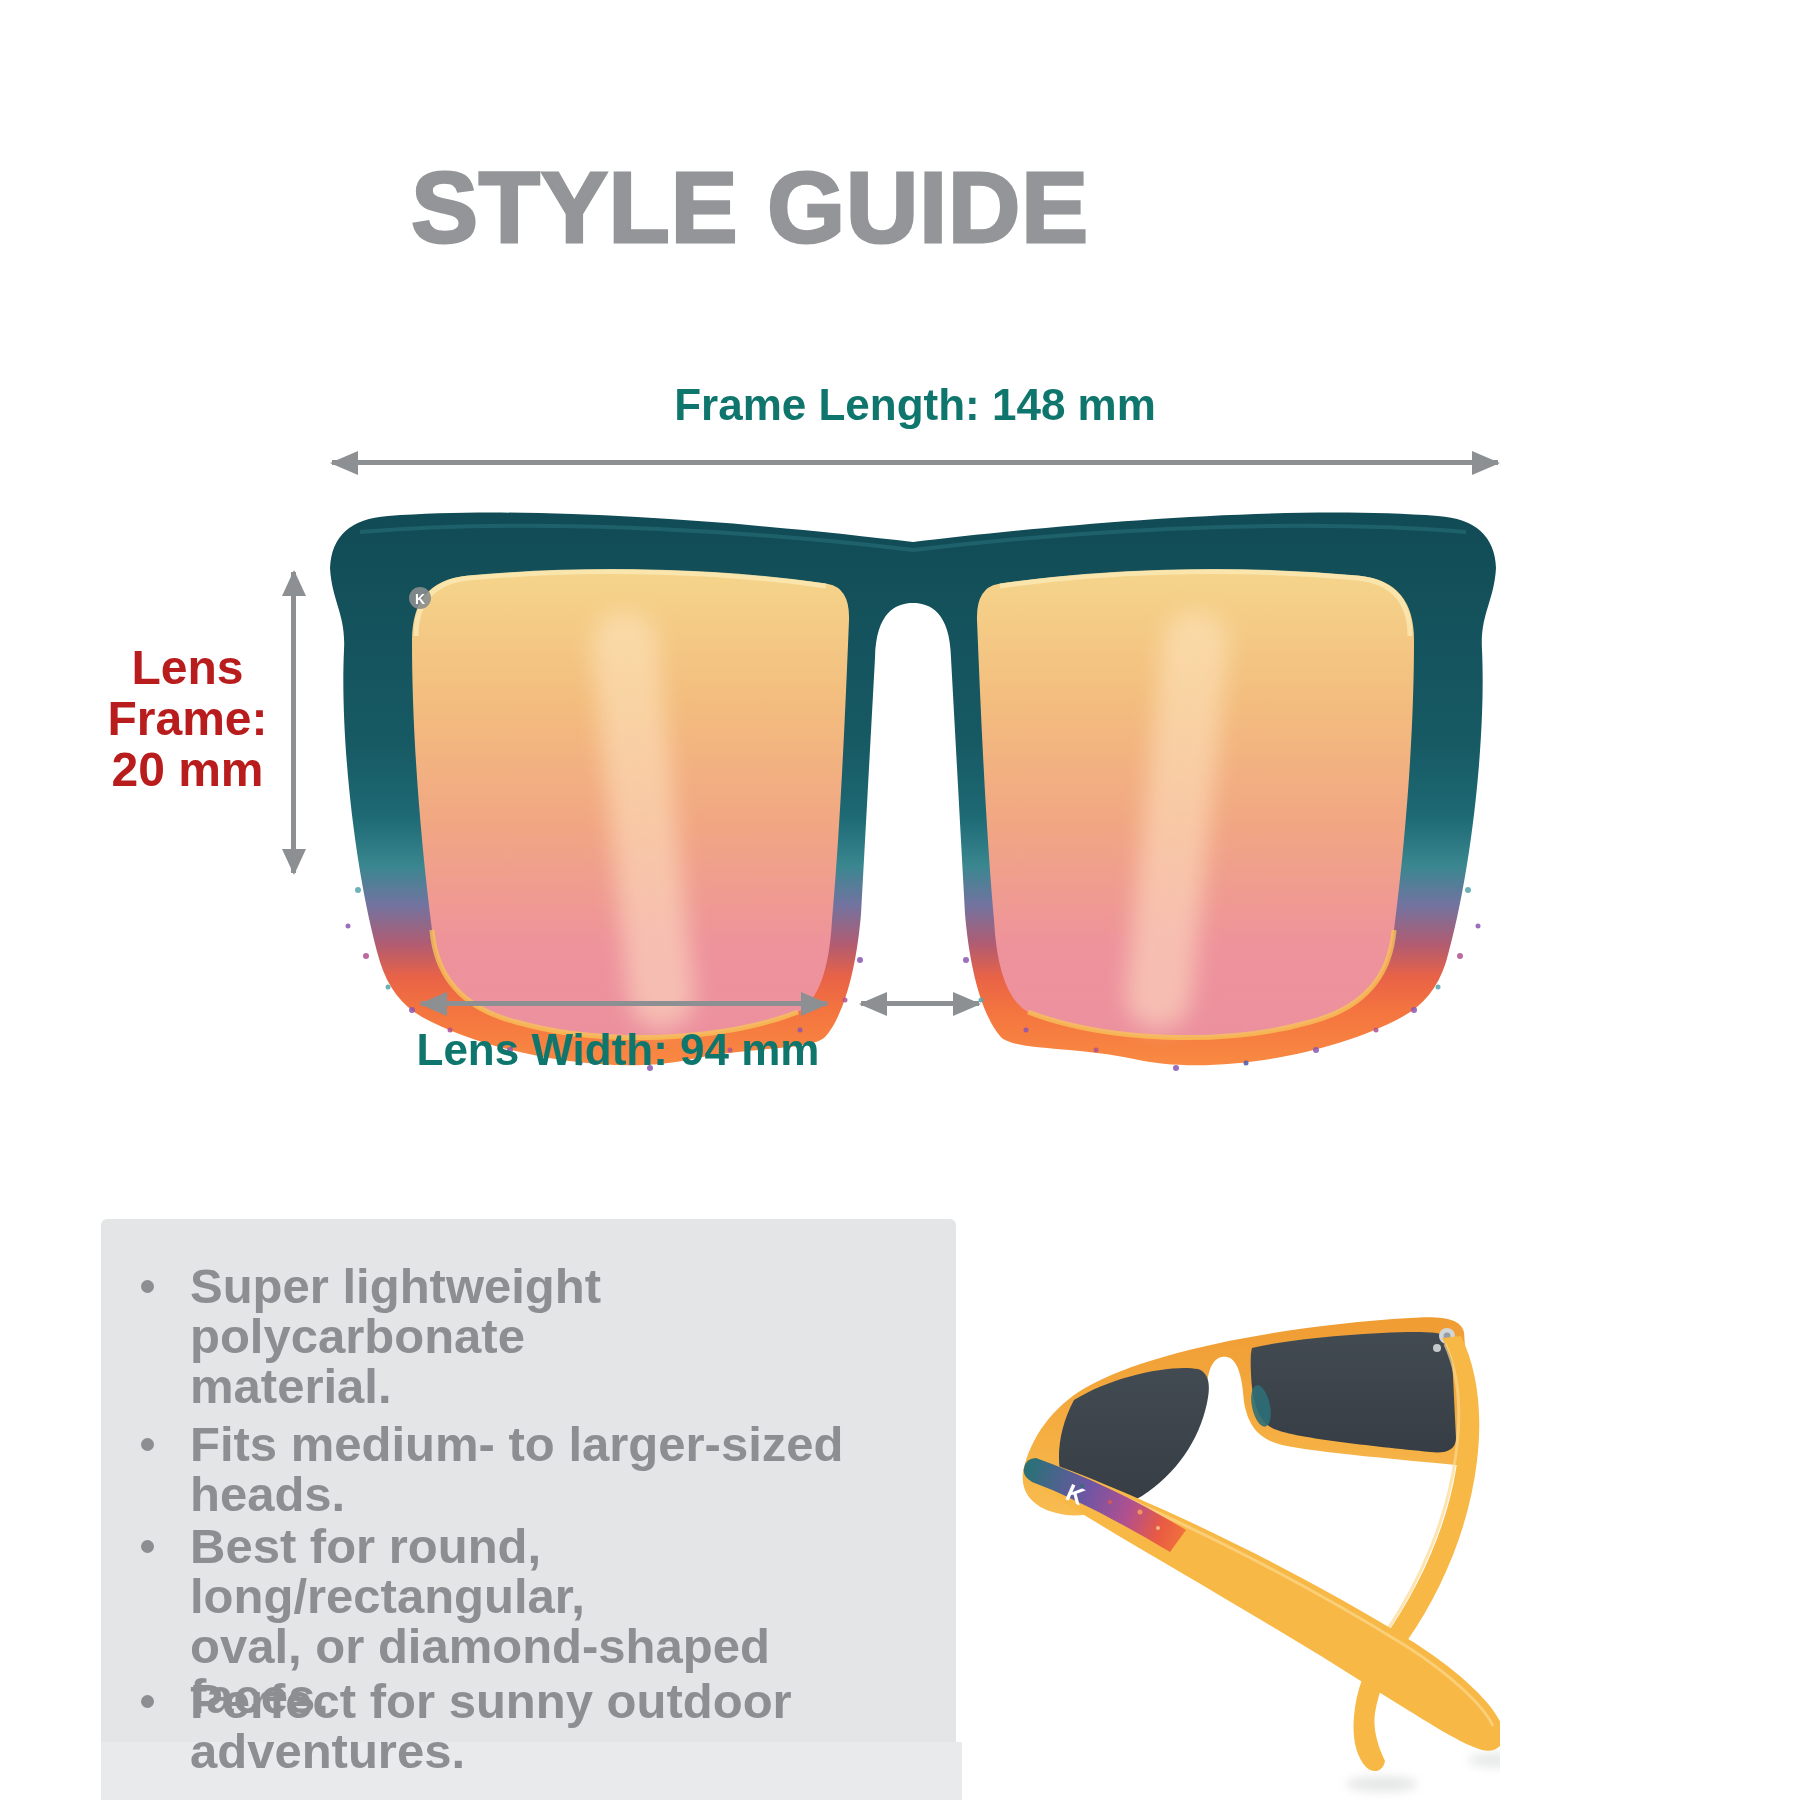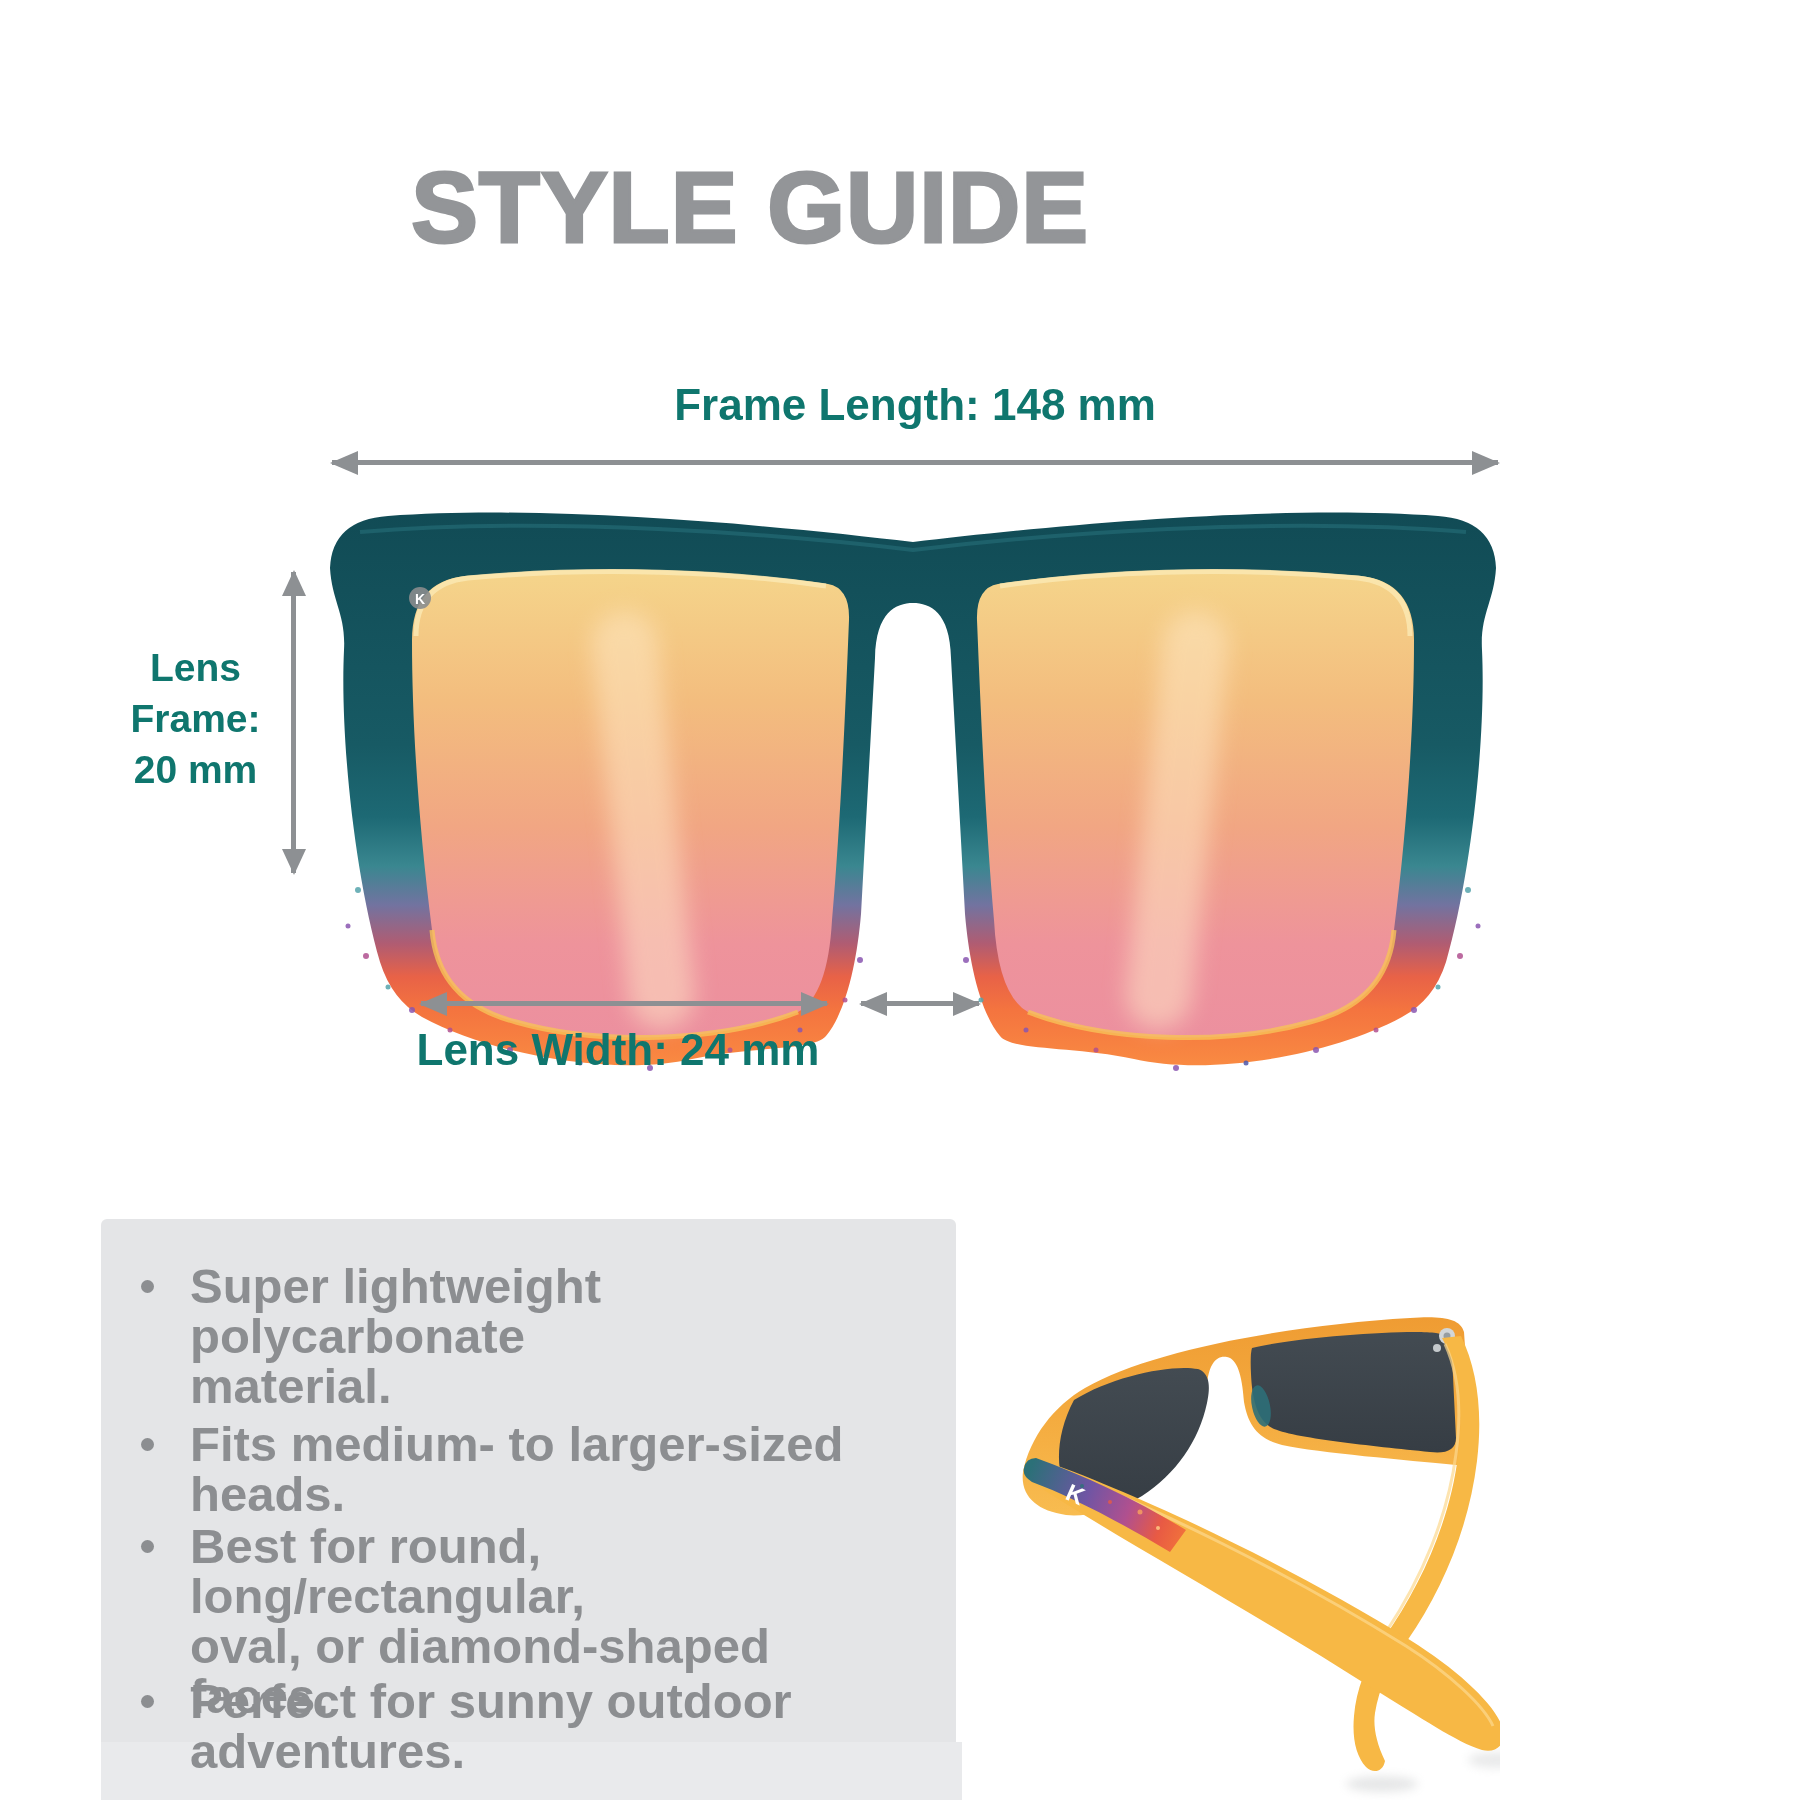--- a/index.html
+++ b/index.html
@@ -3,22 +3,22 @@
 <meta charset="utf-8">
 <style>
   html,body{margin:0;padding:0;background:#fff;}
   .canvas{position:relative;width:1500px;height:1800px;background:#ffffff;overflow:hidden;
           font-family:"Liberation Sans", sans-serif;border-radius:29px;}
   .page-title{position:absolute;left:0;right:0;top:150px;text-align:center;
     font-size:100px;font-weight:bold;letter-spacing:1px;color:#939598;
     -webkit-text-stroke:3px #939598;}
   .meas-label{position:absolute;color:#0f766e;font-weight:bold;font-size:44px;white-space:nowrap;}
   .center-x{transform:translateX(-50%);}
-  .lens-height-label{position:absolute;left:88px;top:642px;width:215px;text-align:center;
-    color:#0f766e;font-weight:bold;font-size:39px;line-height:51px;}
+  .lens-height-label{position:absolute;left:80px;top:642px;width:215px;text-align:center;
+    color:#b91c1c;font-weight:bold;font-size:48px;line-height:51px;}
   
   .h-arrow{position:absolute;height:5px;background:#8d9093;}
   .h-arrow::before,.h-arrow::after{content:"";position:absolute;top:50%;width:0;height:0;
     border-top:12px solid transparent;border-bottom:12px solid transparent;}
   .h-arrow::before{left:-2px;transform:translateY(-50%);border-right:28px solid #8d9093;}
   .h-arrow::after{right:-2px;transform:translateY(-50%);border-left:28px solid #8d9093;}
   .v-arrow{position:absolute;width:5px;background:#8d9093;}
   .v-arrow::before,.v-arrow::after{content:"";position:absolute;left:50%;width:0;height:0;
     border-left:12px solid transparent;border-right:12px solid transparent;}
   .v-arrow::before{top:-2px;transform:translateX(-50%);border-bottom:26px solid #8d9093;}
@@ -155,21 +155,21 @@
   </svg>
 
   <div class="lens-height-label">
     <div>Lens</div>
     <div>Frame:</div>
     <div>20 mm</div>
   </div>
   <div class="v-arrow" style="left:291px;top:572px;height:301px;"></div>
 
   <div class="h-arrow" style="left:421px;top:1001px;width:406px;"></div>
-  <div class="meas-label center-x" style="left:618px;top:1025px;">Lens Width: 24 mm</div>
+  <div class="meas-label center-x" style="left:618px;top:1025px;">Lens Width: 94 mm</div>
 
   <div class="h-arrow" style="left:861px;top:1001px;width:118px;"></div>
 
   <div class="features-shadow"></div>
   <div class="features-box"></div>
 
   <div class="feature-row" style="top:1261px;">
     <span class="feature-dot"></span>
     <div class="feature-text">
       <div>Super lightweight polycarbonate</div>

